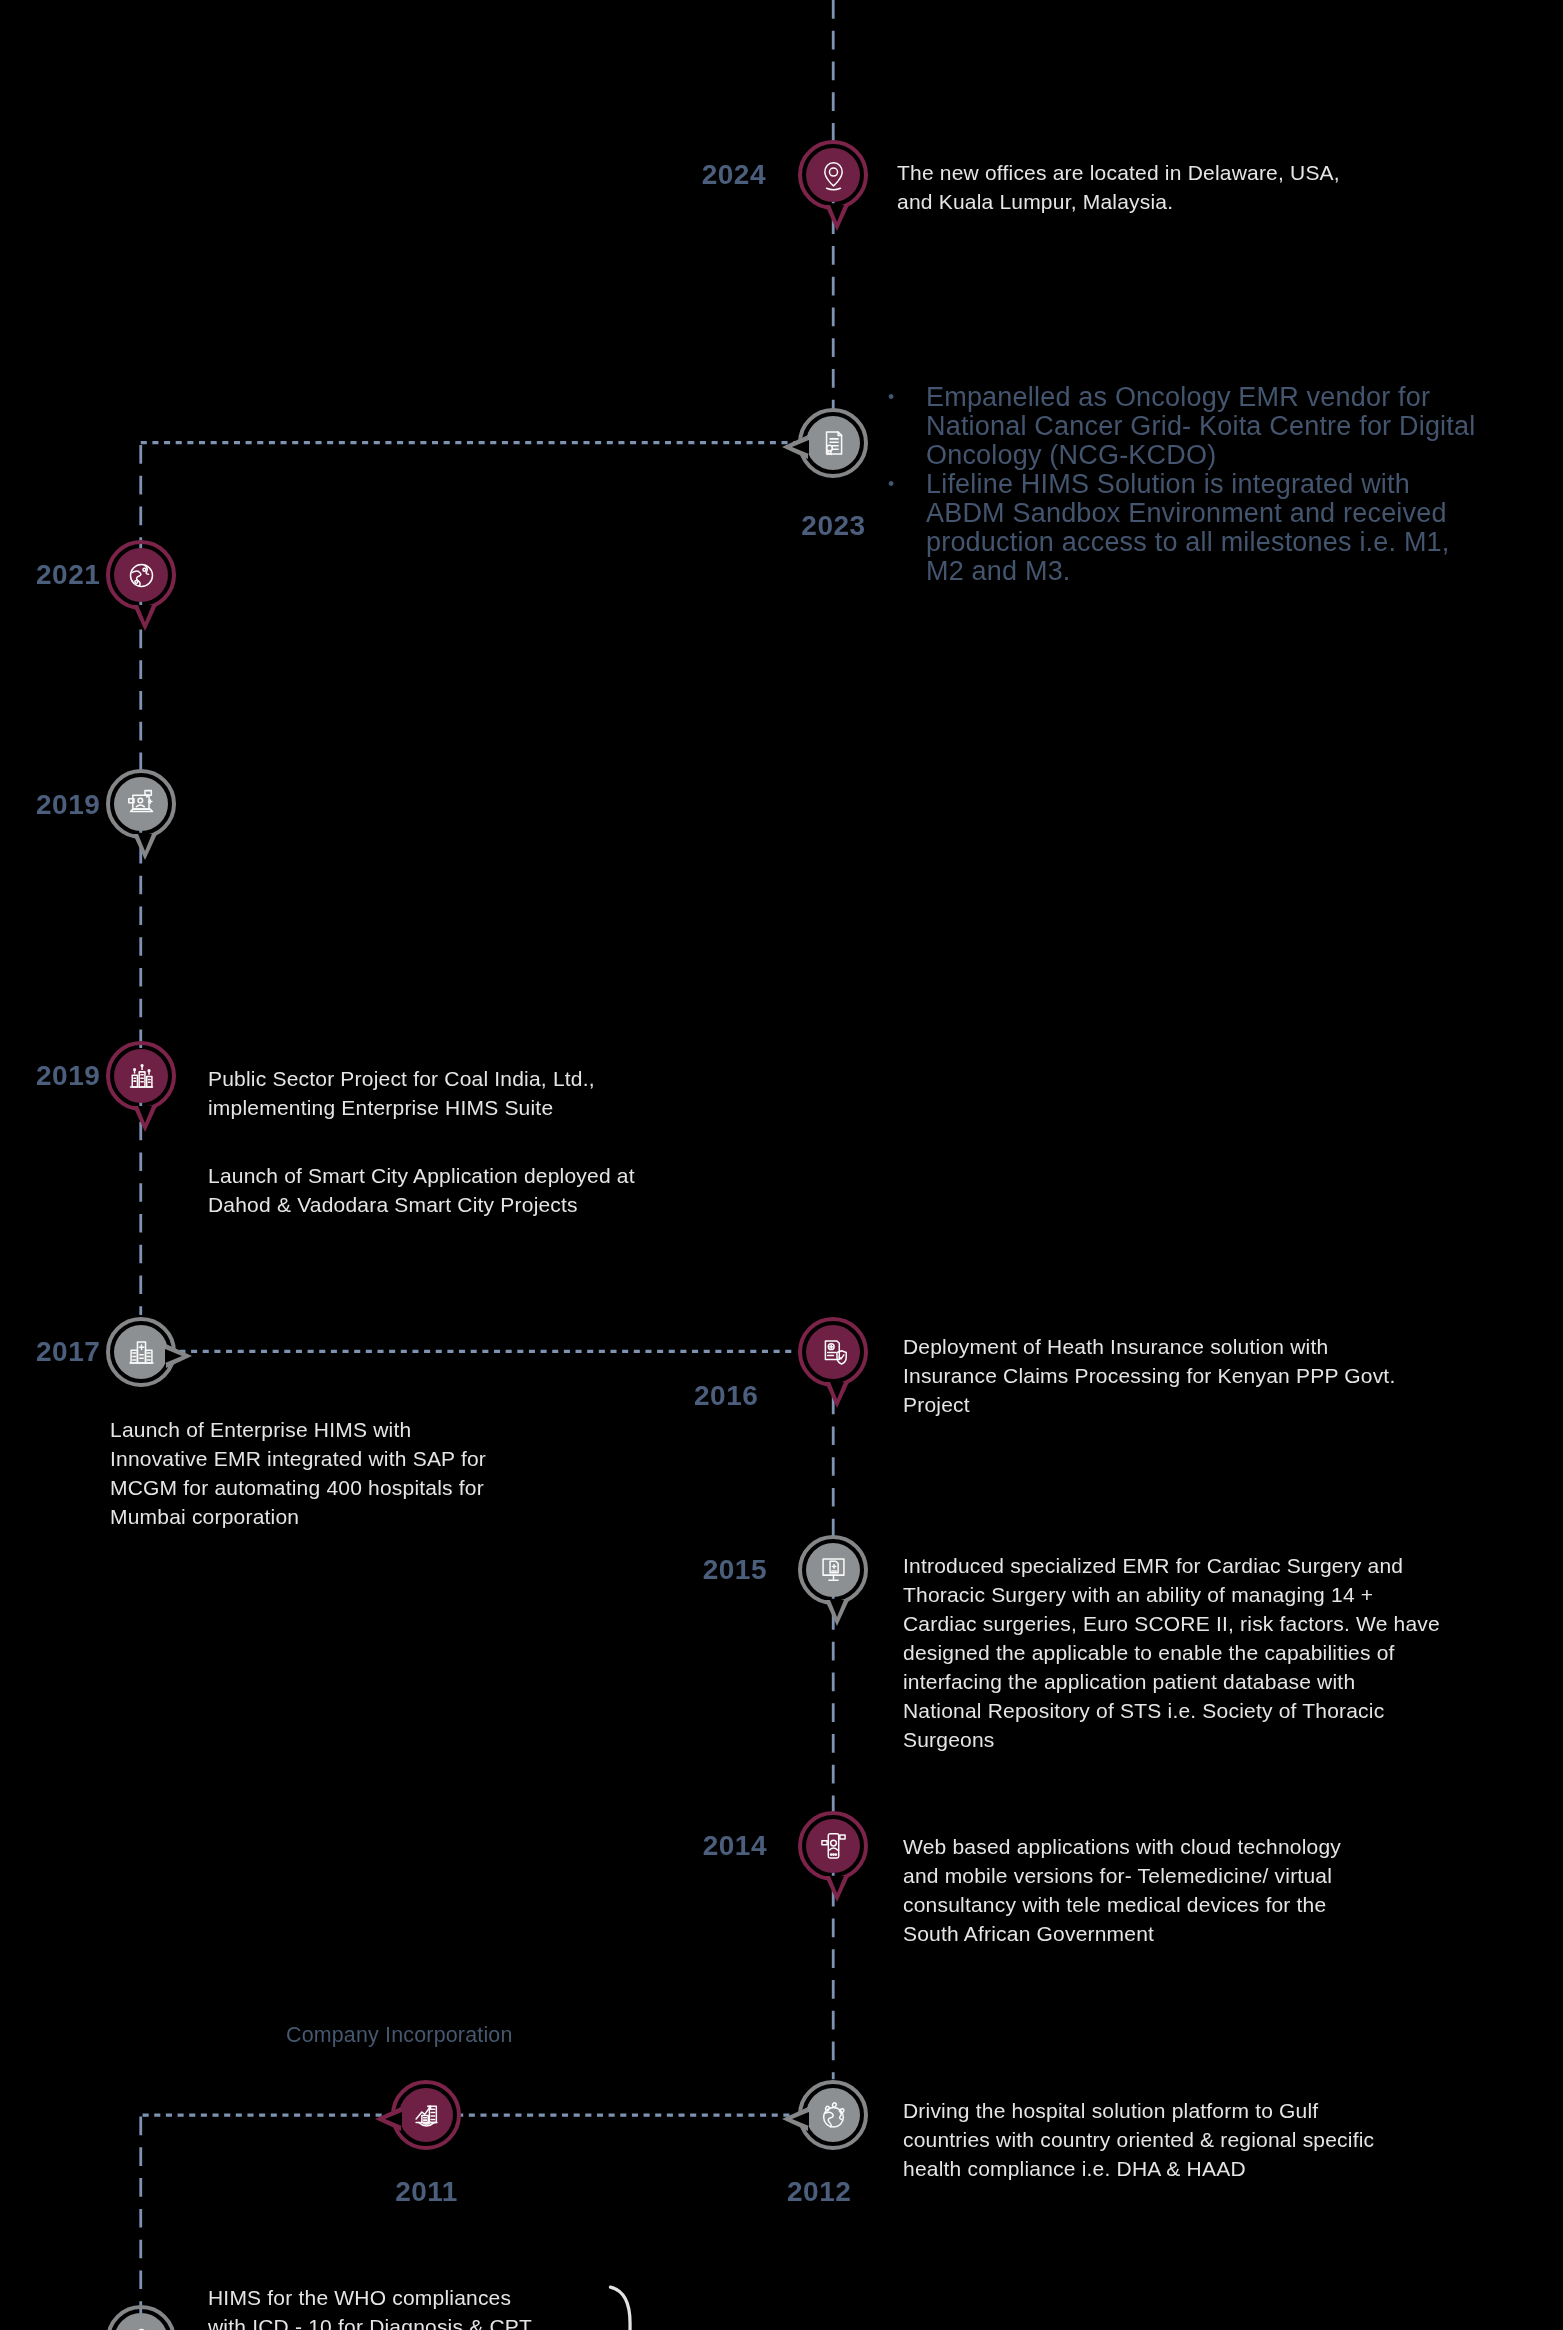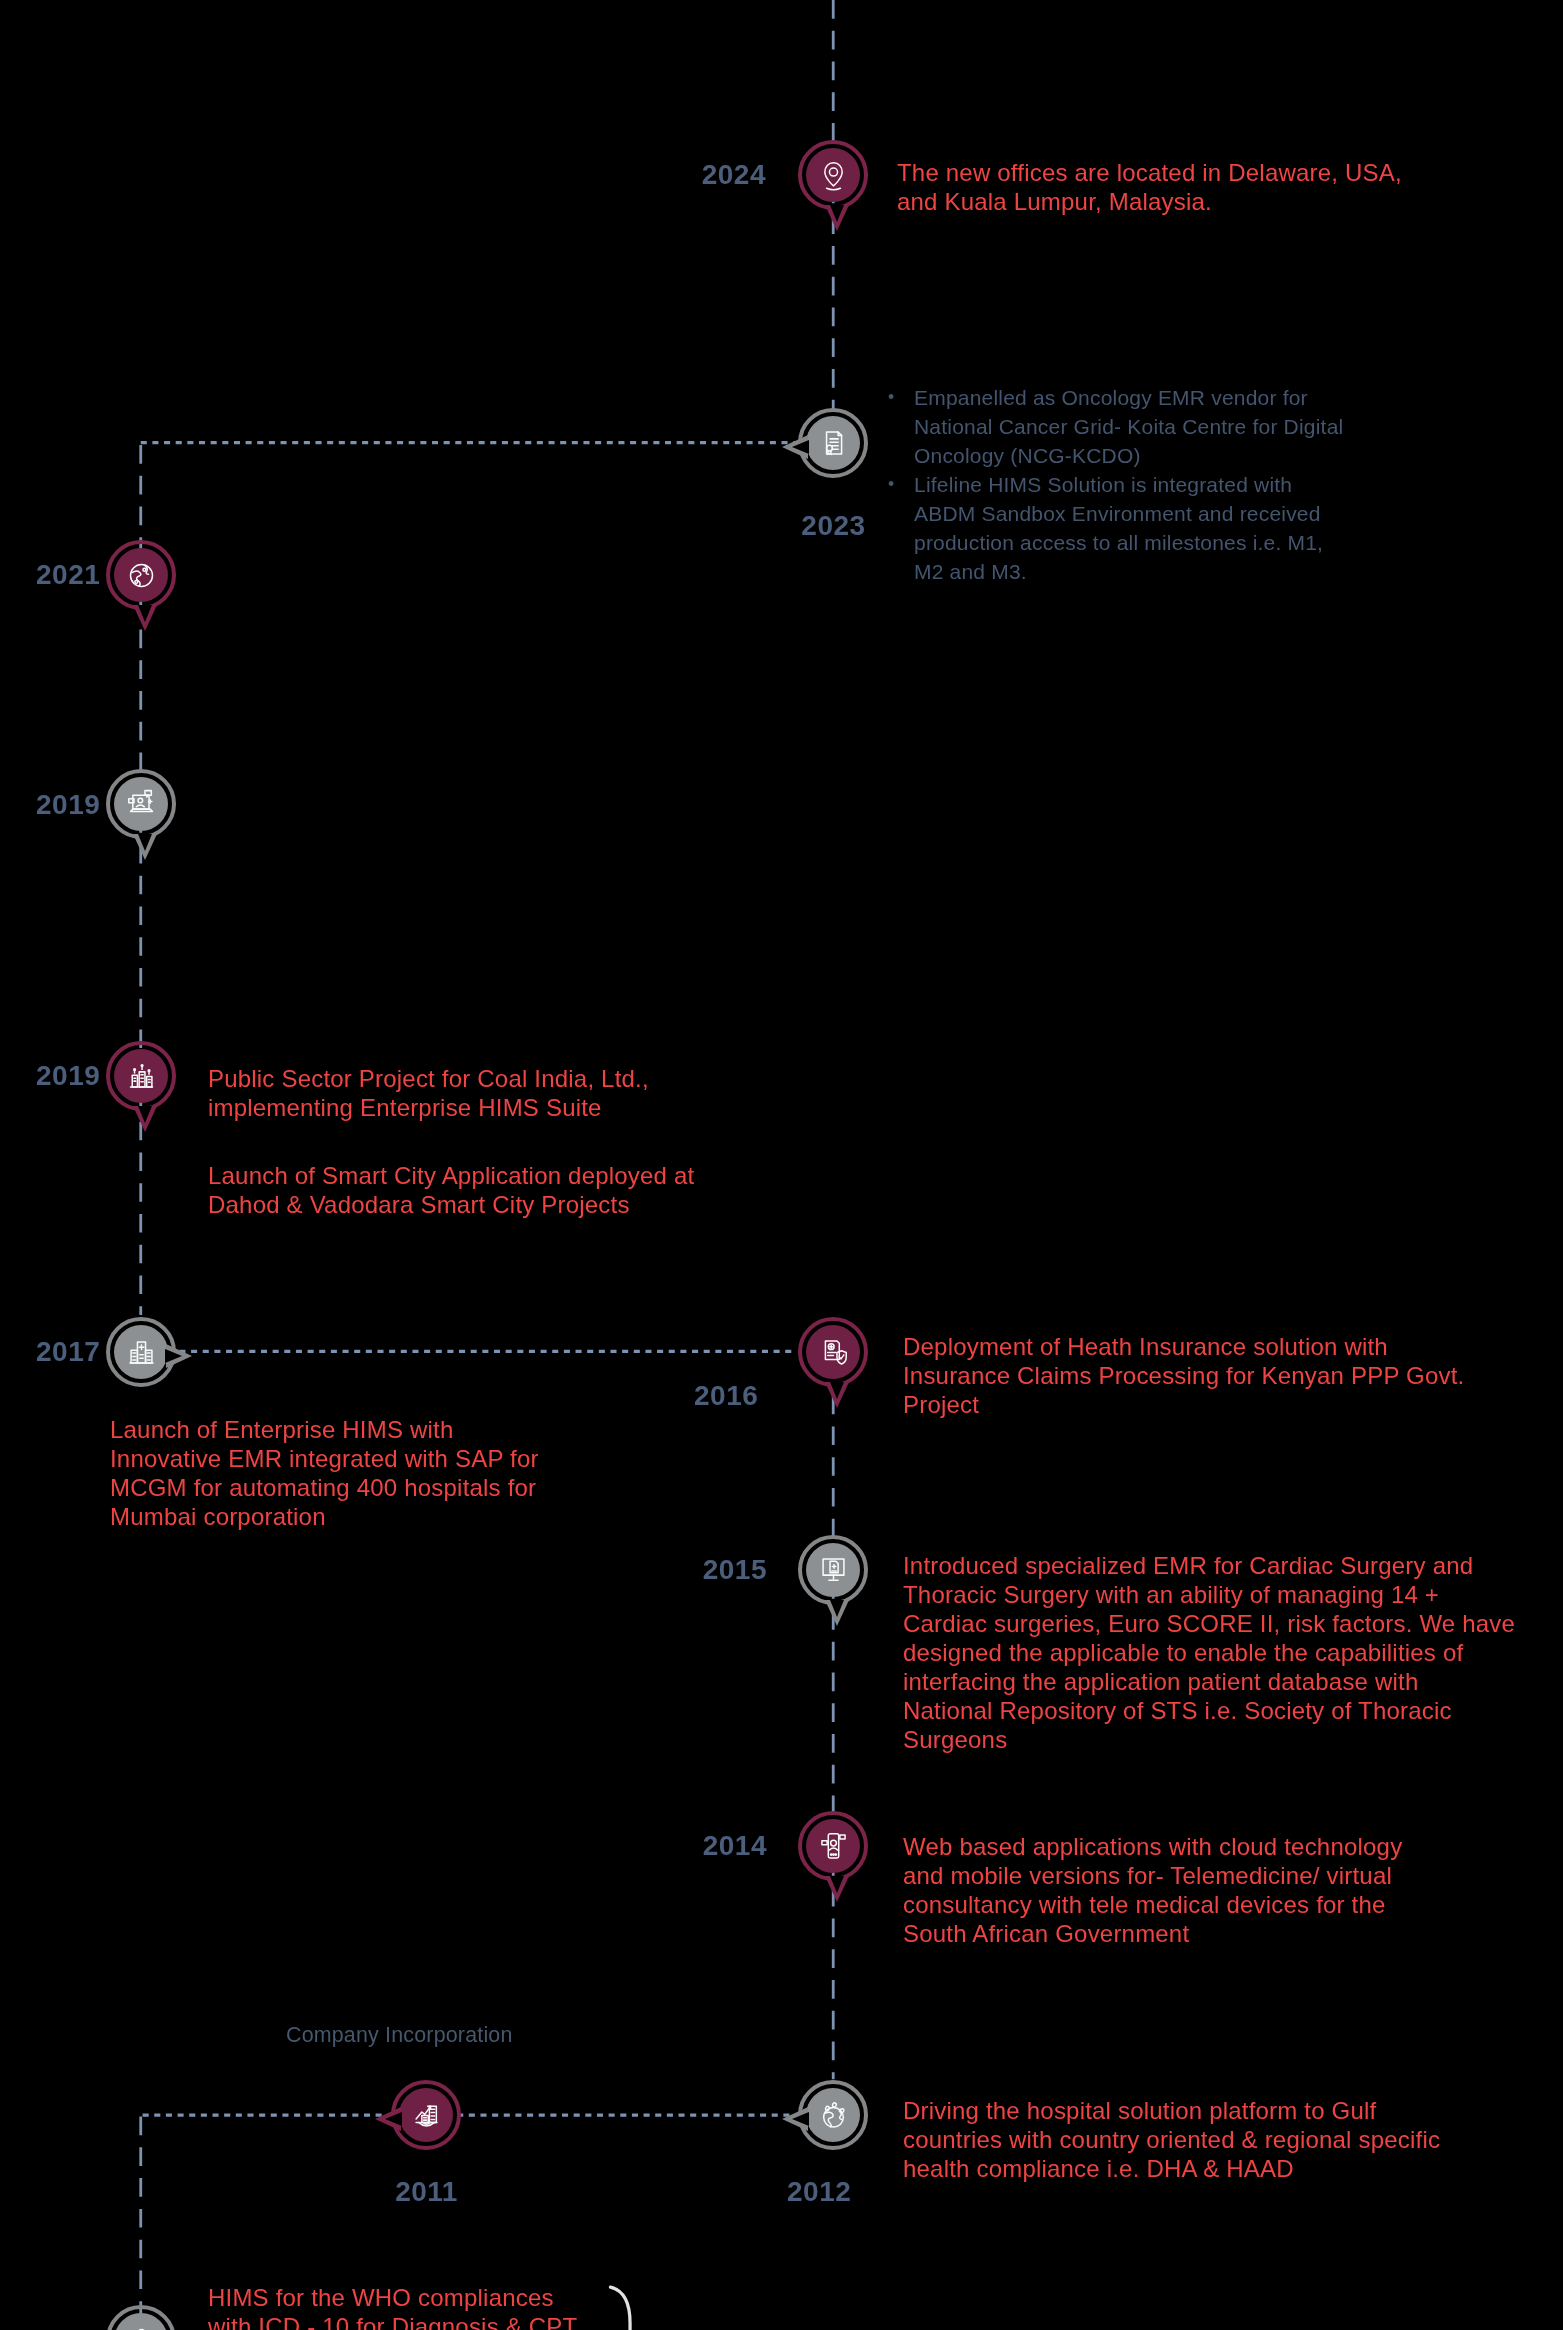--- a/index.html
+++ b/index.html
@@ -27,25 +27,25 @@
     stroke-width:2.6;stroke-linecap:round;stroke-linejoin:round;}
   .tail,.tail-inner{position:absolute;width:0;height:0;}
   .tail.down{left:23px;top:61px;border-left:12px solid transparent;border-right:12px solid transparent;border-top:26px solid var(--ring);}
   .tail-inner.down{left:27.5px;top:61px;border-left:7.5px solid transparent;border-right:7.5px solid transparent;border-top:17px solid #000;}
   .tail.left{left:-19.6px;top:23px;border-top:12px solid transparent;border-bottom:12px solid transparent;border-right:26px solid var(--ring);}
   .tail-inner.left{left:-10.3px;top:27.5px;border-top:7.5px solid transparent;border-bottom:7.5px solid transparent;border-right:17px solid #000;}
   .tail.right{right:-19.6px;top:23px;border-top:12px solid transparent;border-bottom:12px solid transparent;border-left:26px solid var(--ring);}
   .tail-inner.right{right:-10.3px;top:27.5px;border-top:7.5px solid transparent;border-bottom:7.5px solid transparent;border-left:17px solid #000;}
   
   .year{position:absolute;font-size:28px;font-weight:600;color:#4b5e7c;letter-spacing:0.5px;}
-  .desc{position:absolute;font-size:24px;line-height:29px;color:#ef4444;white-space:pre-line;letter-spacing:0.2px;}
+  .desc{position:absolute;font-size:21px;line-height:29px;color:#e5e5e5;white-space:pre-line;letter-spacing:0.2px;}
   .bullets{position:absolute;left:888px;top:383px;}
   .bullet-row{display:flex;align-items:flex-start;}
   .bullet-dot{font-size:17.7px;line-height:29px;color:#44556f;width:26px;flex:0 0 26px;}
-  .bullet-text{font-size:21px;line-height:29px;color:#44556f;white-space:pre-line;letter-spacing:0.2px;}
+  .bullet-text{font-size:27px;line-height:29px;color:#44556f;white-space:pre-line;letter-spacing:0.2px;margin-left:12px;}
   .section-label{position:absolute;left:286px;top:2023px;font-size:21.4px;color:#46586f;letter-spacing:0.2px;}
   
   .m-2024{left:798px;top:140px;}  .m-2023{left:798px;top:408px;}
   .m-2021{left:106px;top:540px;}  .m-2020{left:106px;top:769px;}
   .m-2019{left:106px;top:1041px;}  .m-2017{left:106px;top:1317px;}
   .m-2016{left:798px;top:1317px;} .m-2015{left:798px;top:1535px;}
   .m-2014{left:798px;top:1811px;} .m-2011{left:391px;top:2080px;}
   .m-2012{left:798px;top:2080px;} .m-2010{left:106px;top:2305px;}
   .y-2024{left:673px;top:159px;width:93px;text-align:right;}
   .y-2023{left:787px;top:510px;width:93px;text-align:center;}

